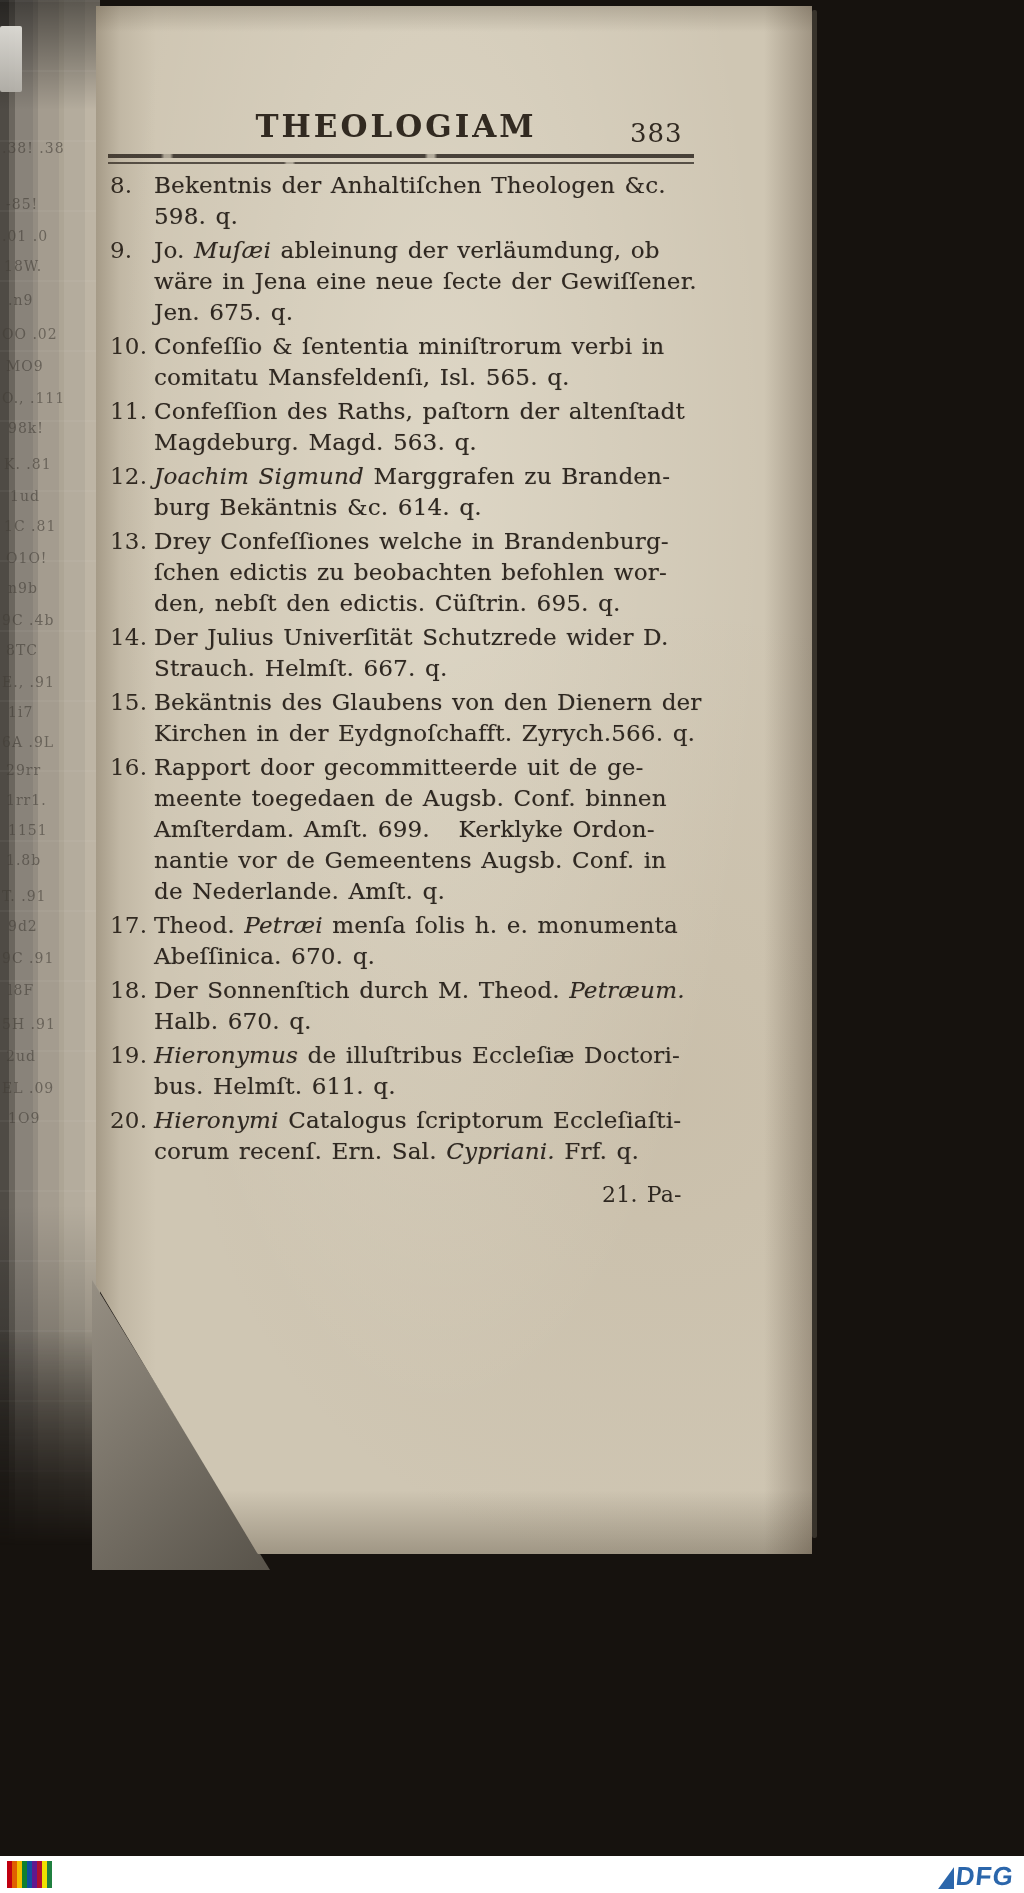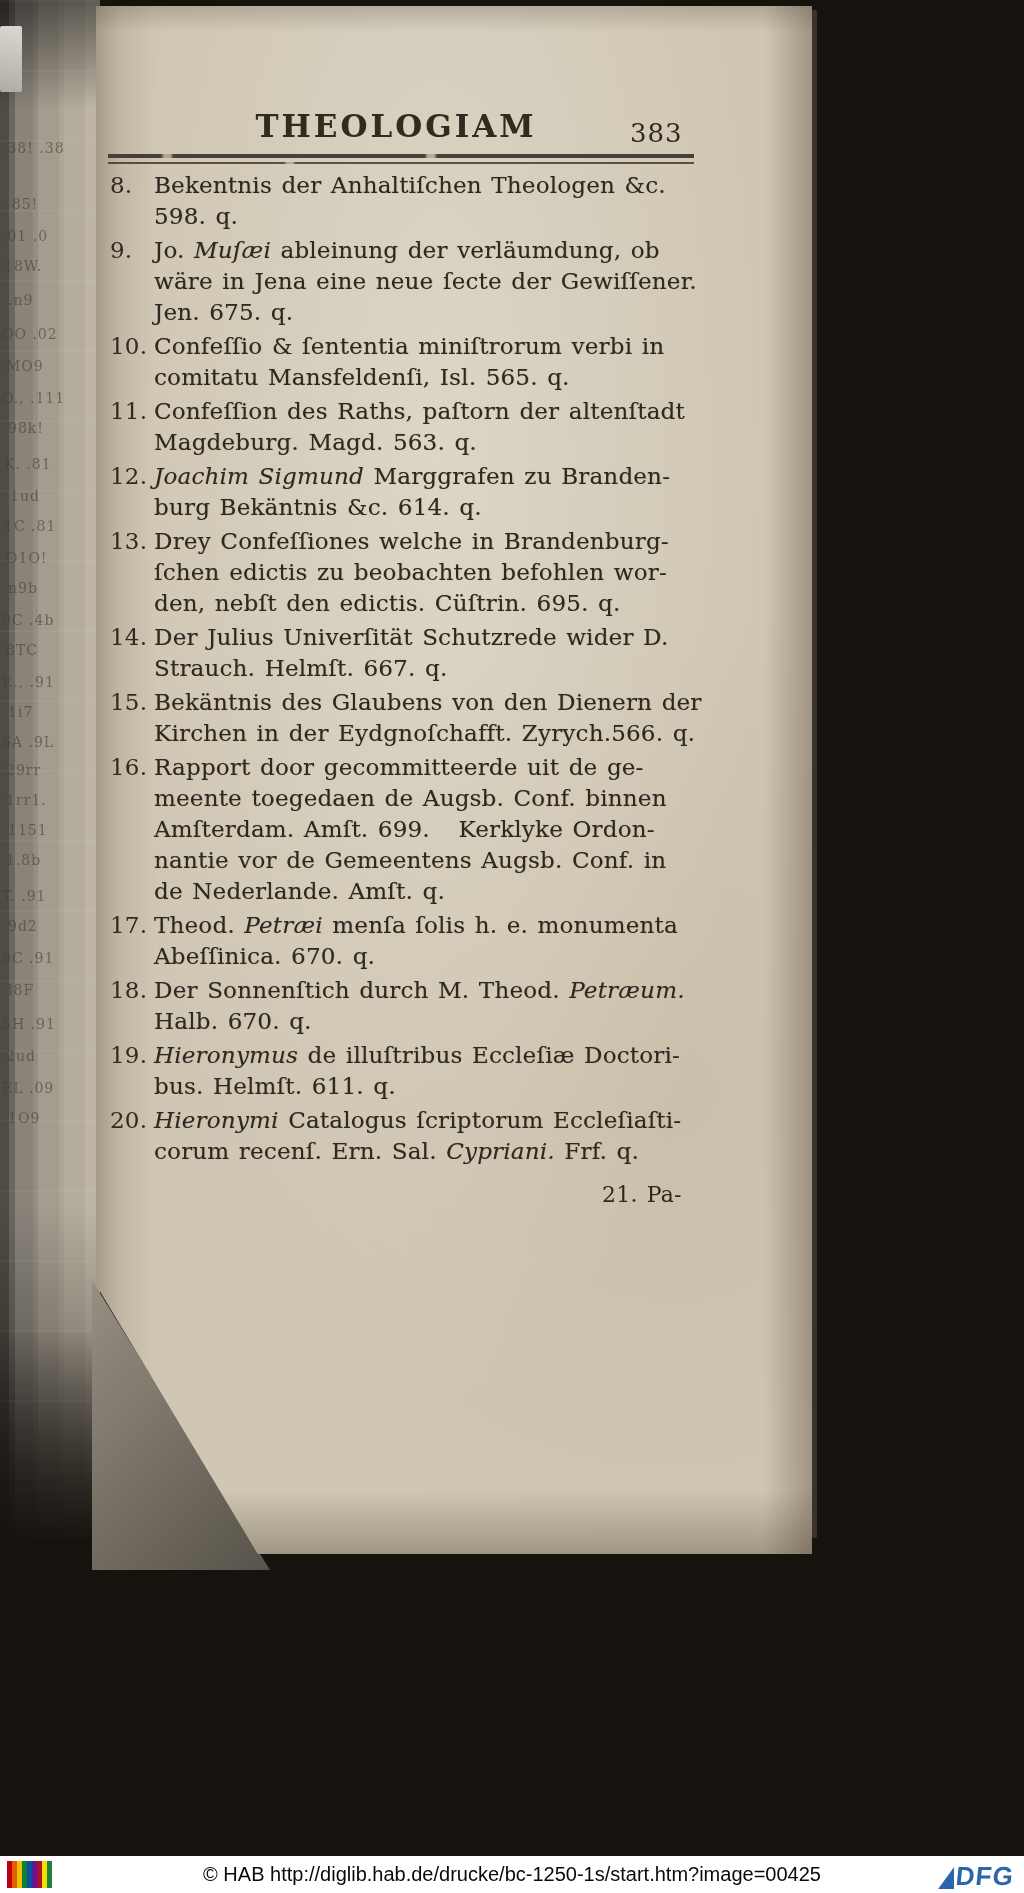--- a/index.html
+++ b/index.html
@@ -233,20 +233,19 @@
         <span style="background: rgb(192, 0, 16);"></span>
         <span style="background: rgb(224, 96, 0);"></span>
         <span style="background: rgb(240, 192, 0);"></span>
         <span style="background: rgb(16, 128, 48);"></span>
         <span style="background: rgb(16, 80, 160);"></span>
         <span style="background: rgb(96, 24, 144);"></span>
         <span style="background: rgb(176, 16, 48);"></span>
         <span style="background: rgb(240, 224, 0);"></span>
         <span style="background: rgb(32, 128, 64);"></span>
       </div>
-    <div class="copyright">© HAB http://diglib.hab.de/drucke/bc-1250-1s/start.htm?image=00425</div>
     <div class="dfg">
       <span class="dfg-mark"></span>
       <span class="dfg-text">DFG</span>
     </div>
   </div>
 
 </div>
 
 </body></html>

